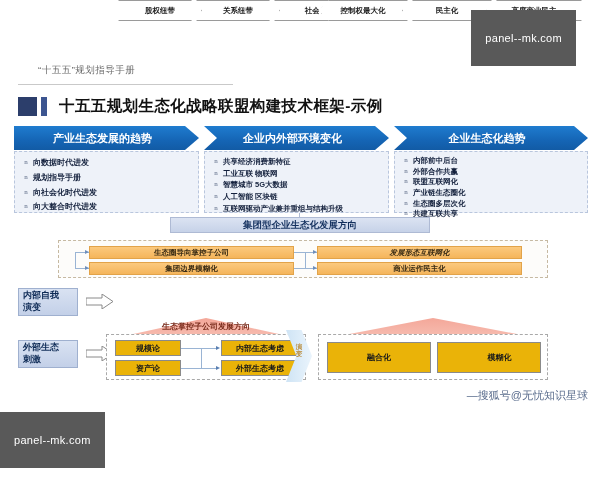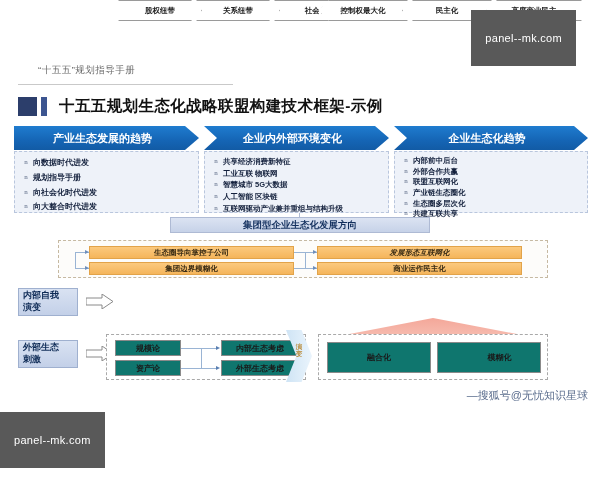--- a/index.html
+++ b/index.html
@@ -193,21 +193,21 @@
   }
 
   .dashbox {
     position: absolute; border: 1px dashed #a9a9a9; background: #ffffff;
   }
   .db-left { left: 106px; top: 334px; width: 200px; height: 46px; }
   .db-right { left: 318px; top: 334px; width: 230px; height: 46px; }
 
   .wbox {
     position: absolute;
-    border: 1px solid #8a8a8a; background: #0f766e;
+    border: 1px solid #8a8a8a; background: #eab308;
     display: flex; align-items: center; justify-content: center;
     font-size: 8px; font-weight: bold; color: #1a1a1a;
     white-space: nowrap;
   }
   .wb-a { left: 8px;  top: 5px;  width: 66px; height: 16px; }
   .wb-b { left: 8px;  top: 25px; width: 66px; height: 16px; }
   .wb-c { left: 114px; top: 5px;  width: 78px; height: 16px; }
   .wb-d { left: 114px; top: 25px; width: 78px; height: 16px; text-align: center; }
   .wb-e { left: 8px;  top: 7px;  width: 104px; height: 31px; }
   .wb-f { left: 118px; top: 7px;  width: 104px; height: 31px; padding-left: 21px; }
@@ -382,20 +382,24 @@
     <polygon points="0,4 16,4 16,0 27,7.5 16,15 16,11 0,11" fill="#ffffff" stroke="#8a8a8a" stroke-width="1"></polygon>
   </svg>
 
   <div class="seq-item r-chev s1">股权纽带</div>
   <div class="seq-item r-chev s2">关系纽带</div>
   <div class="seq-item r-chev s3">社会化</div>
   <div class="seq-item l-chev s4">控制权最大化</div>
   <div class="seq-item l-chev s5">民主化</div>
   <div class="seq-item l-chev s6">高度商业民主</div>
 
+  <div class="tri-wrap tri-left">
+    <div class="tri-shape"></div>
+    <div class="tri-label">生态掌控子公司发展方向</div>
+  </div>
   <div class="dashbox db-left">
     <div class="wbox wb-a">规模论</div>
     <div class="wbox wb-b">资产论</div>
     <div class="lnk lk-h1"></div>
     <div class="lnk lk-h2"></div>
     <div class="lnk lk-v"></div>
     <div class="lnk lk-h3"></div>
     <div class="lnk lk-h4"></div>
     <div class="tip2 tp-a"></div>
     <div class="tip2 tp-b"></div>

